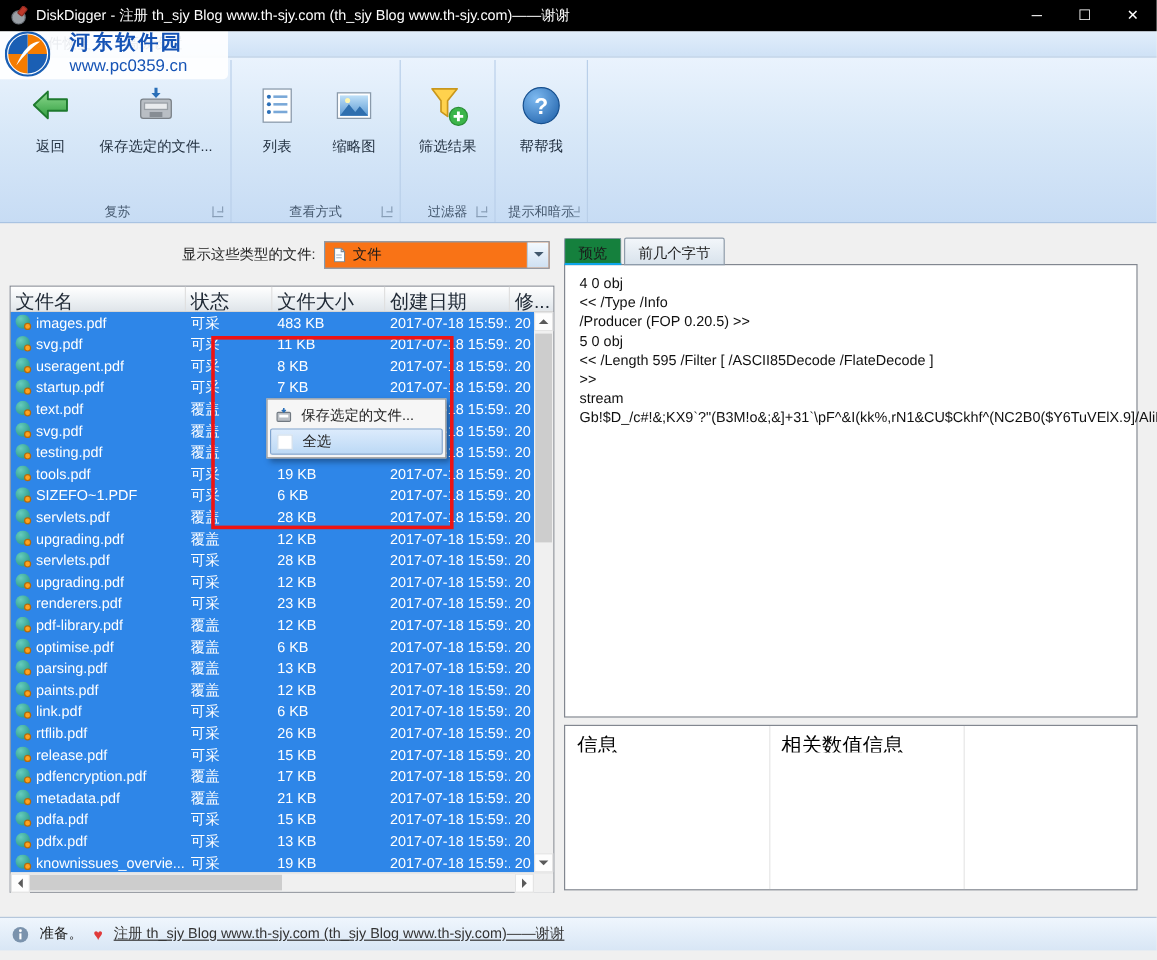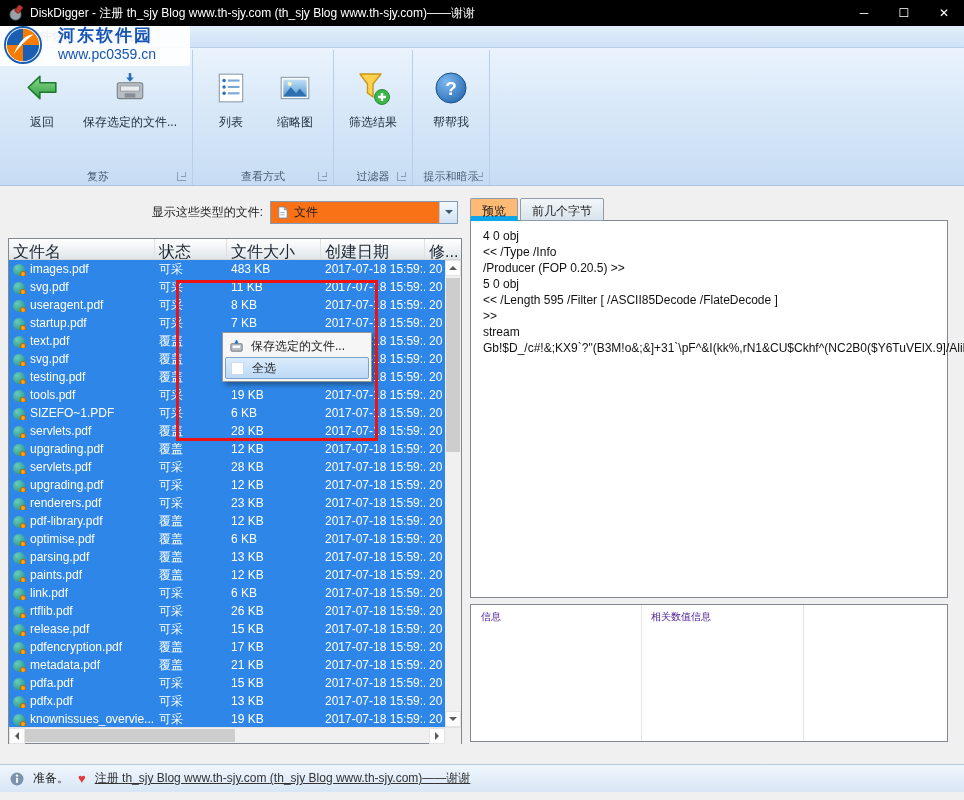--- a/index.html
+++ b/index.html
@@ -50,21 +50,21 @@
 
   
   .list-panel{position:absolute;left:8px;top:238px;width:454px;height:506px;background:#fff;border:1px solid #828790;box-sizing:border-box;display:flex;flex-direction:column}
   .list-head{height:20px;display:flex;background:linear-gradient(#ffffff,#ecf0f3 60%,#e0e5ea);border-bottom:1px solid #d5d5d5;flex:none}
   .hcell{padding:3px 4px;font-size:16px;color:#202a36;border-right:1px solid #e0e0e0;box-sizing:border-box;white-space:nowrap;overflow:hidden}
   .hc-name{width:146px}.hc-status{width:72px}.hc-size{width:94px}.hc-created{width:104px}.hc-mod{flex:1;border-right:none}
   .list-mid{flex:1;display:flex;min-height:0}
   .list-body{flex:1;background:#2e86e8;overflow:hidden;display:flex;flex-direction:column}
   .frow{height:18px;display:flex;align-items:center;color:#fff;flex:none}
   .fc{padding:0 4px;box-sizing:border-box;white-space:nowrap;overflow:hidden;font-size:12px}
-  .fc-name{width:146px;display:flex;align-items:flex-end}
+  .fc-name{width:146px;display:flex;align-items:flex-start}
   .fc-status{width:72px}.fc-size{width:94px}.fc-created{width:104px}.fc-mod{flex:1}
   .dot-icon{width:12px;height:12px;border-radius:50%;background:radial-gradient(circle at 35% 30%,#66cdbd,#1d8d7f);margin-right:5px;flex:none;position:relative}
   .dot-inner{position:absolute;right:-1px;bottom:-1px;width:6px;height:6px;border-radius:50%;background:#ffa21f;border:1px solid rgba(150,85,0,.7);box-sizing:border-box}
 
   
   .vscroll{width:16px;flex:none;background:#f0f0f0;display:flex;flex-direction:column}
   .sbtn{height:16px;width:16px;background:#fdfdfd;border:1px solid #e4e4e4;box-sizing:border-box;display:flex;align-items:center;justify-content:center;flex:none}
   .vtrack{flex:1;position:relative}
   .vthumb{position:absolute;left:1px;right:1px;background:#cdcdcd}
   .hscroll{height:16px;flex:none;background:#f0f0f0;display:flex;border-top:1px solid #e2e2e2;box-sizing:border-box}
@@ -76,30 +76,30 @@
   .ctx-menu{position:absolute;left:222px;top:332px;width:150px;background:#f6f6f6;border:1px solid #979797;box-shadow:3px 3px 5px rgba(0,0,0,.35);z-index:40;padding:2px;box-sizing:border-box}
   .ctx-item{height:22px;display:flex;align-items:center;gap:6px;padding:0 6px 0 3px;font-size:12px;color:#222;cursor:default}
   .ctx-icon{width:17px;height:17px;display:flex;align-items:center;justify-content:center;flex:none}
   .ctx-icon.empty{background:#fff;border:1px solid #cddcec;width:13px;height:13px;box-sizing:border-box;margin:0 2px}
   .ctx-item.hl{background:linear-gradient(#dcebfc,#bcd9f5);border:1px solid #7da2ce;border-radius:2px;box-sizing:border-box}
   .anno-rect{position:absolute;left:176px;top:280px;width:196px;height:155px;border:3px solid #ee1313;z-index:45;pointer-events:none}
 
   
   .pv-tabs{position:absolute;left:470px;top:198px;height:23px;display:flex;z-index:6}
   .pv-tab{padding:4px 11px 3px;border:1px solid #8e9cab;background:linear-gradient(#f2f6fa,#d9e3ec);font-size:12px;margin-right:2px;border-radius:2px 2px 0 0;white-space:nowrap;cursor:default}
-  .pv-tab.active{background:#fdba74;border-bottom:5px solid #0ea5e9;position:relative;z-index:7}
+  .pv-tab.active{background:#15803d;border-bottom:2px solid #0ea5e9;position:relative;z-index:7}
   .preview-box{position:absolute;left:470px;top:220px;width:478px;height:378px;background:#fff;border:1px solid #828790;box-sizing:border-box;display:flex;flex-direction:row}
   .pv-main{flex:1;display:flex;min-height:0}
   .pv-content{flex:1;padding:8px 12px;overflow:hidden;font-size:12px;line-height:1.33;color:#111}
   .pline{white-space:pre}
 
   
   .info-box{position:absolute;left:470px;top:604px;width:478px;height:138px;background:#fff;border:1px solid #828790;box-sizing:border-box;overflow:hidden}
   .info-head{display:flex;height:22px}
-  .icell{padding:5px 10px 0;font-size:10px;color:#4c1d95;box-sizing:border-box;white-space:nowrap;overflow:hidden}
+  .icell{padding:5px 10px 0;font-size:17px;color:#000000;box-sizing:border-box;white-space:nowrap;overflow:hidden}
   .icell.c1{width:170px}.icell.c2{width:162px}.icell.c3{flex:1}
   .vline{position:absolute;top:0;bottom:0;width:1px;background:#e6e6e6}
 
   
   .statusbar{position:absolute;left:0;top:764px;width:964px;height:28px;background:linear-gradient(#eff6fd,#d8e6f5);border-top:1px solid #b5c7dc;display:flex;align-items:center;padding:0 10px;box-sizing:border-box;gap:9px;z-index:20}
   .sb-text{font-size:12px;color:#222;white-space:nowrap}
   .heart{color:#e03a3a;font-size:13px}
   .sb-link{font-size:12px;color:#333;text-decoration:underline;white-space:nowrap;cursor:pointer}
 </style>
 </head>

